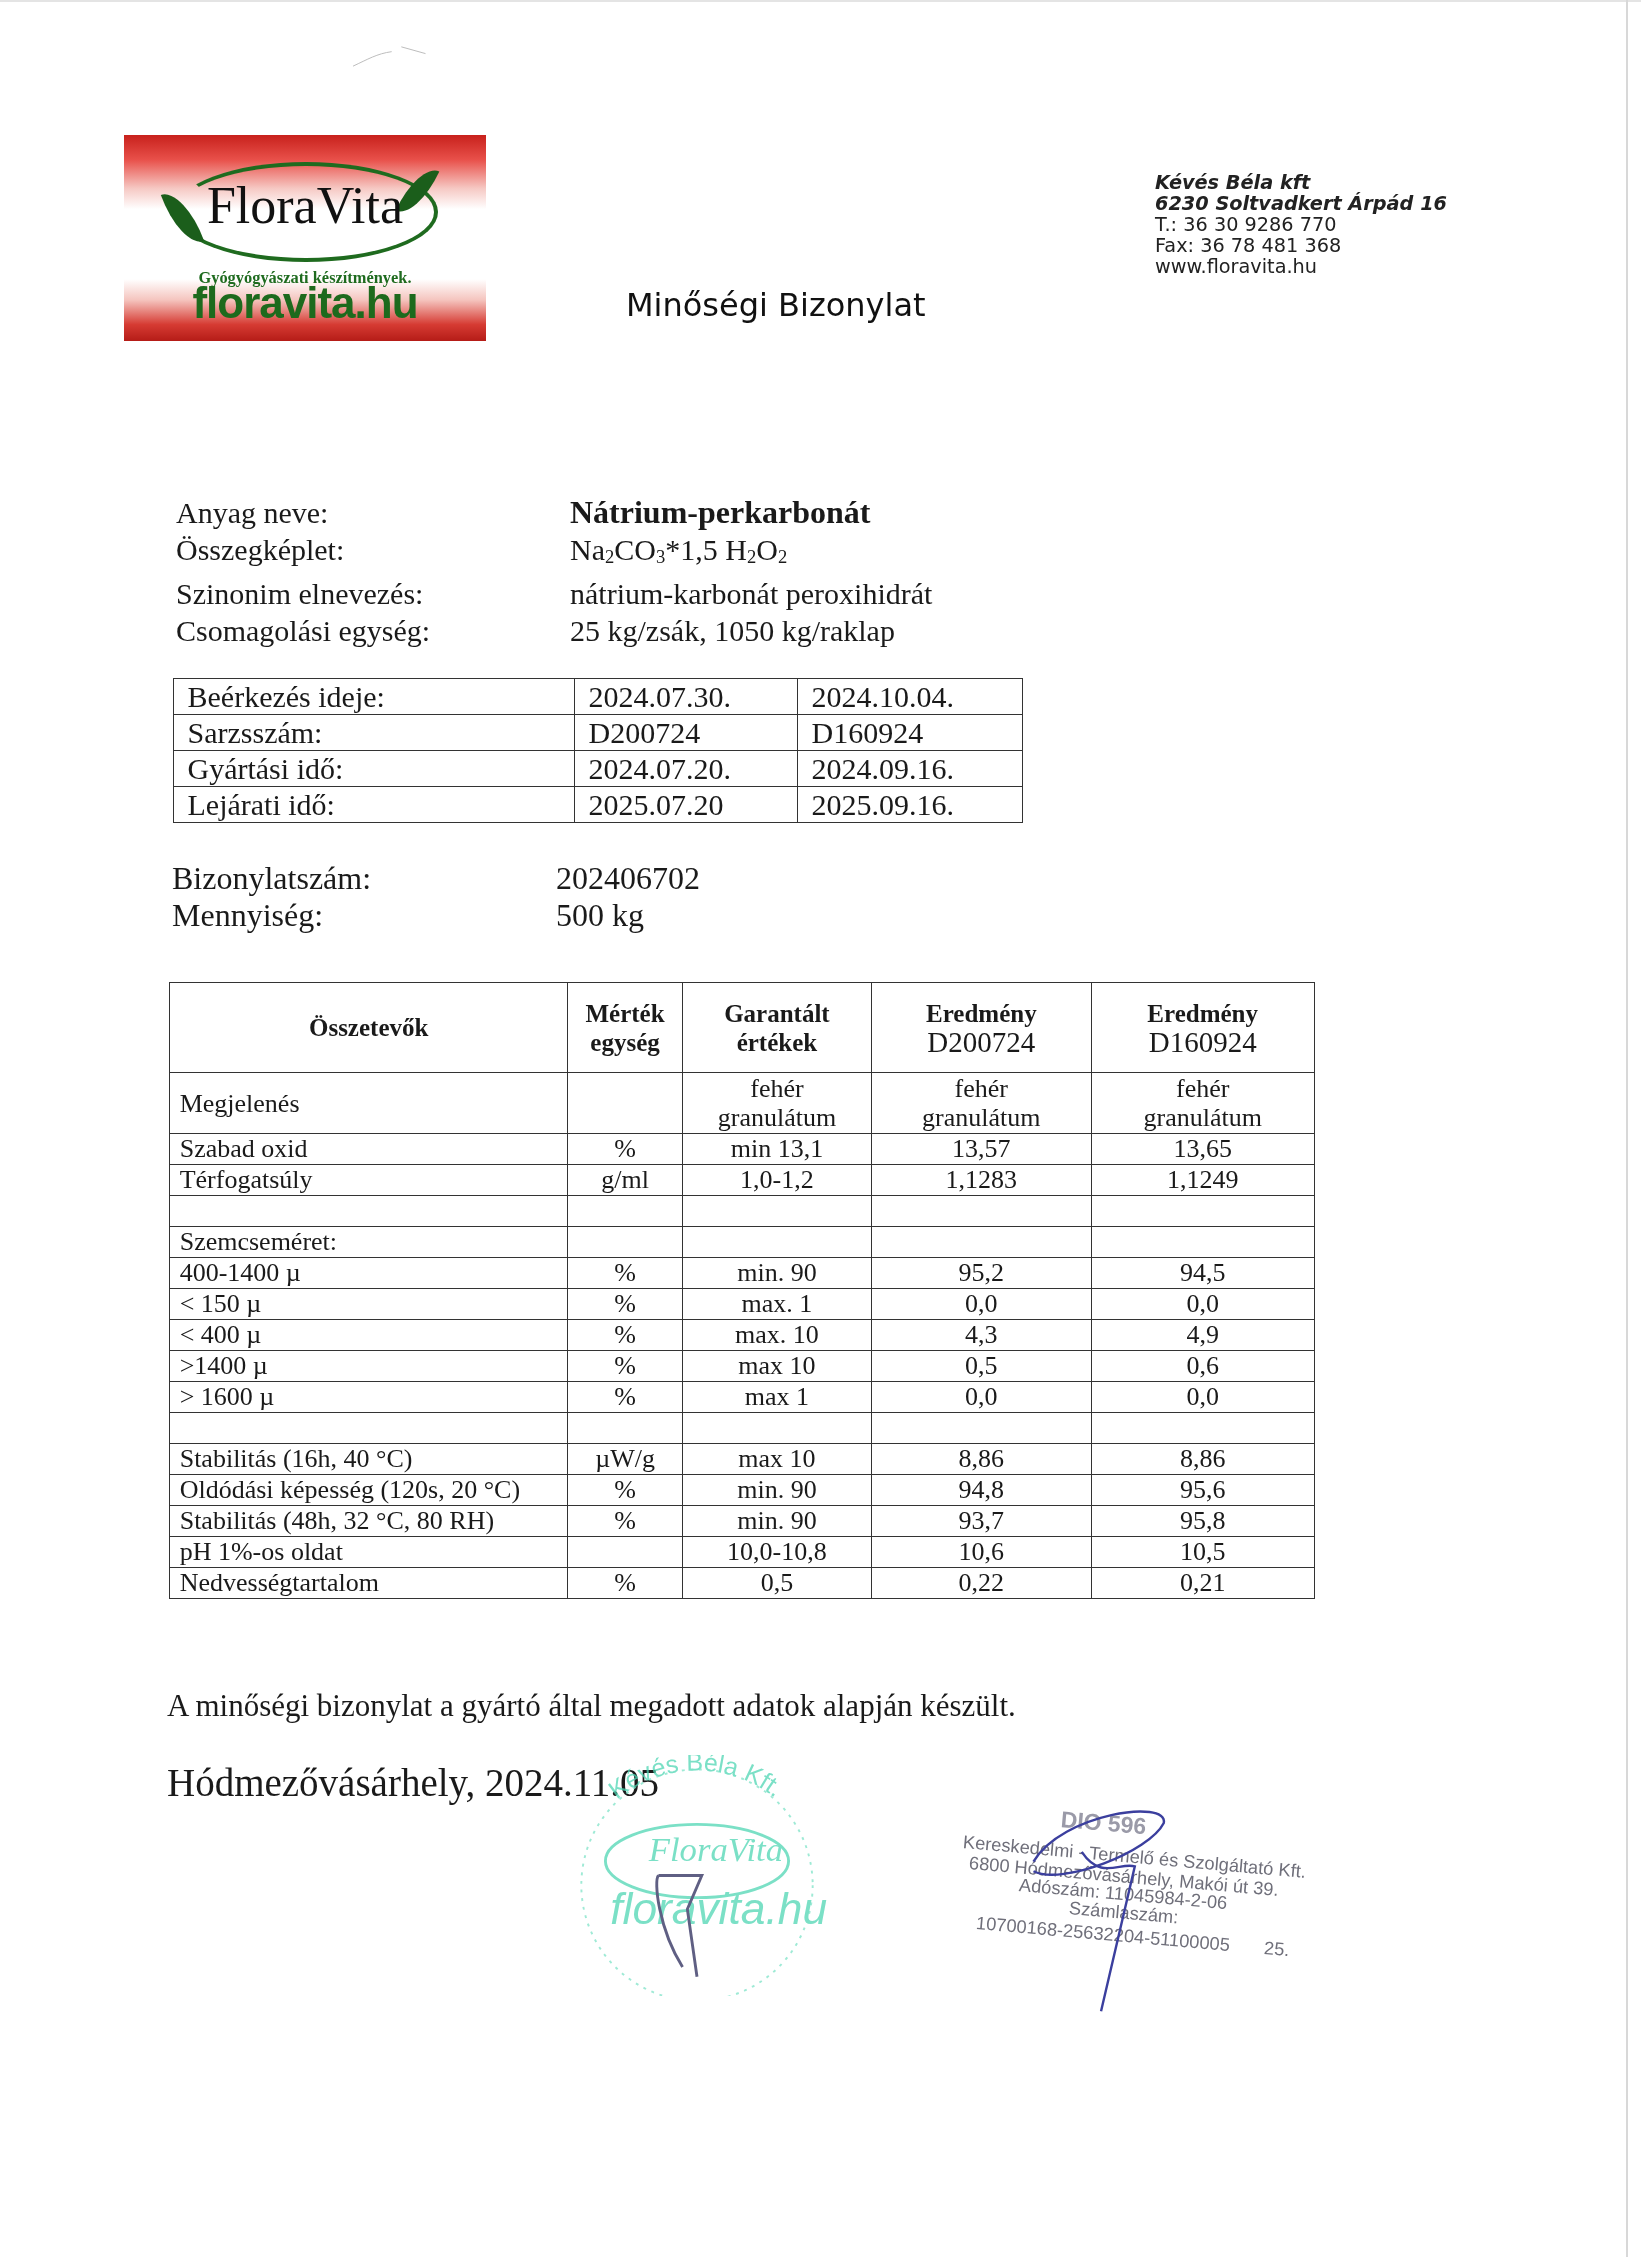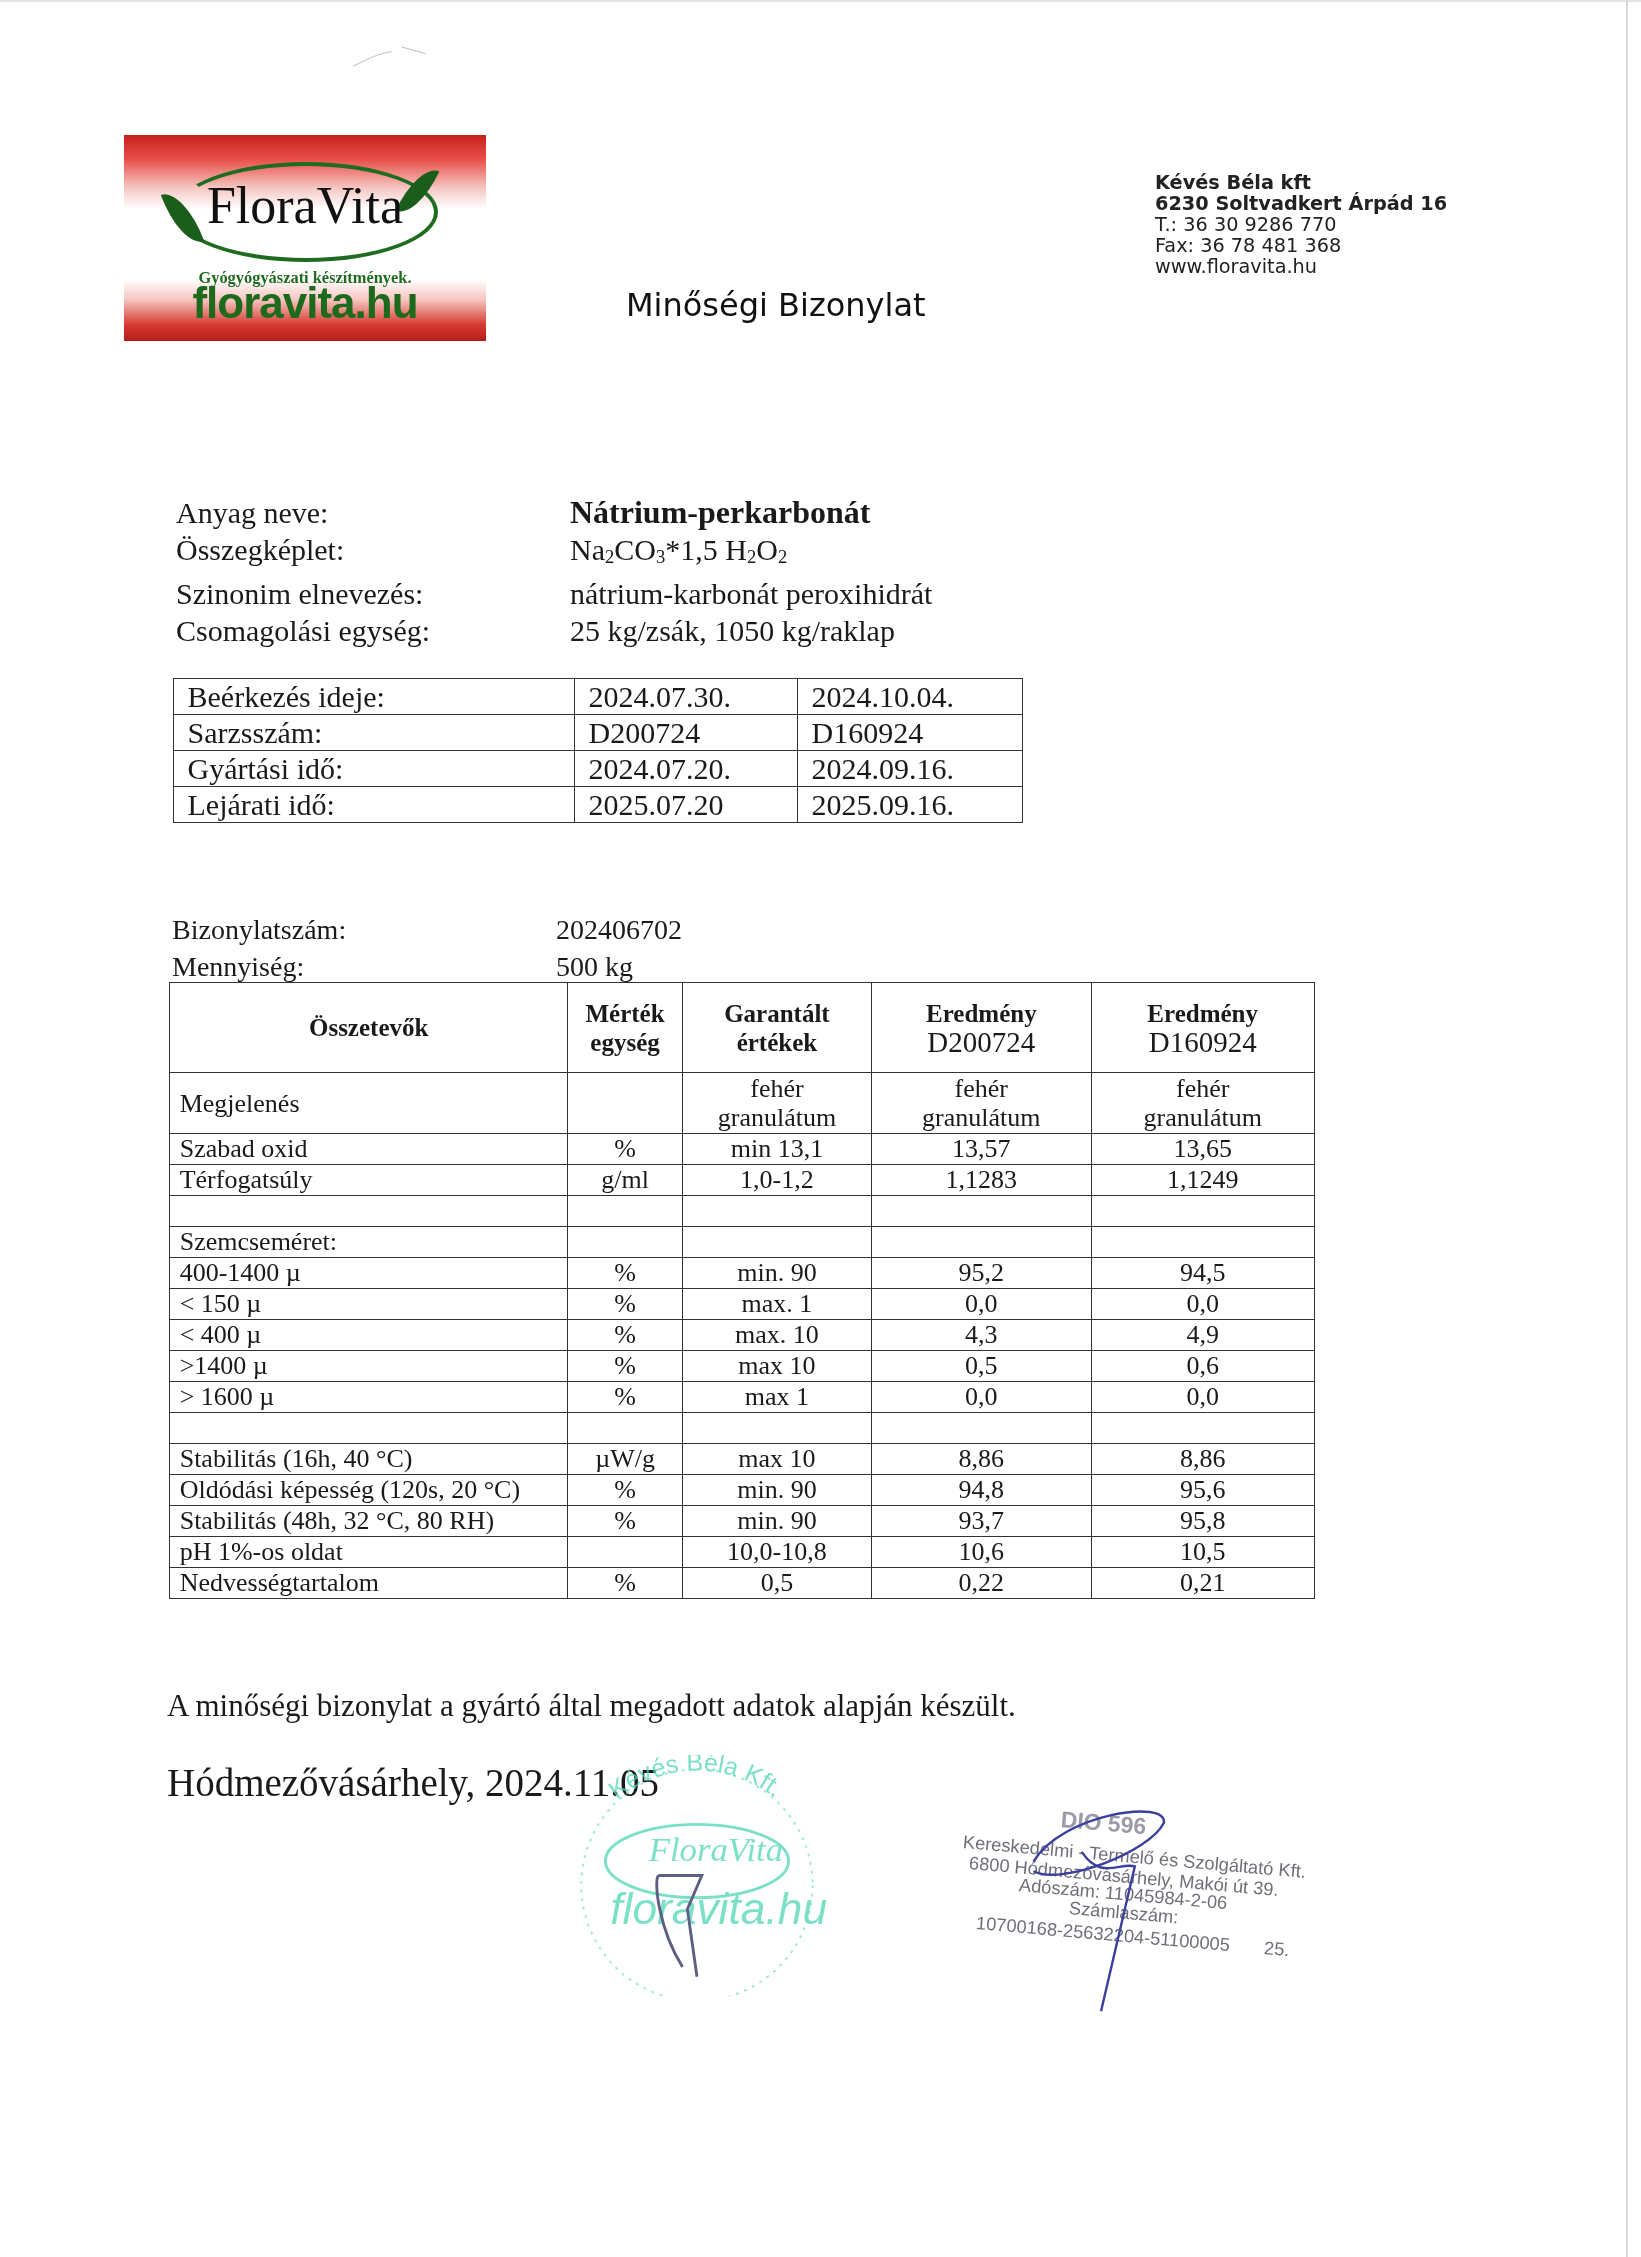--- a/index.html
+++ b/index.html
@@ -11,35 +11,35 @@
   .logo{left:124px;top:135px;width:362px;height:206px;overflow:hidden;
     background:linear-gradient(180deg,#c8211c 0%,#e8504a 12%,#f6c9c4 26%,#fff 36%,#fff 70%,#f5c5bf 80%,#d63b33 92%,#b51c17 100%);}
   .logo .oval{position:absolute;left:50px;top:27px;width:256px;height:92px;border:4.8px solid #1f6b1f;border-radius:50%;border-left-color:transparent;border-right-color:#1f6b1f;}
   .logo .leaf1{position:absolute;left:46px;top:54px;width:25px;height:58px;background:#1b5e1b;border-radius:0 100% 0 100%;transform:rotate(-20deg);}
   .logo .leaf2{position:absolute;left:282px;top:29px;width:23px;height:54px;background:#1b5e1b;border-radius:100% 0 100% 0;transform:rotate(25deg);}
   .logo .brand{position:absolute;left:0;width:100%;top:41px;text-align:center;font-size:52px;color:#111;font-family:"Liberation Serif",serif;}
   .logo .tag{position:absolute;left:0;width:100%;top:133px;text-align:center;font-size:16.4px;font-weight:bold;color:#1f6b1f;}
   .logo .site{position:absolute;left:0;width:100%;top:143px;text-align:center;font-size:44px;font-weight:bold;color:#1d6a1d;font-family:"Liberation Sans",sans-serif;letter-spacing:-1px;}
   .title{left:626px;top:286px;font-family:"DejaVu Sans",sans-serif;font-size:32px;color:#111;}
   .contact{left:1155px;top:172px;font-family:"DejaVu Sans",sans-serif;font-size:19.3px;line-height:21px;color:#222;}
-  .contact .b{font-weight:bold;}
+  .contact .b{font-weight:bold;font-style:italic;}
   
   .info{left:176px;top:494px;font-size:30px;line-height:37px;}
   .info .row{display:flex;gap:12px;}
   .info .lbl{width:382px;}
   .info .val.bold{font-weight:bold;font-size:32px;}
   sub{font-size:0.62em;vertical-align:-0.15em;}
   
   table{border-collapse:collapse;border-radius:22px;}
   .batch{position:absolute;left:173px;top:678px;font-size:30px;}
   .batch td{border:1.9px solid #333;height:35px;padding:0 13.5px;line-height:35px;}
   .batch td.l{width:373px;}
   .batch td.v{width:195px;margin-top:17px;}
   .batch td.v2{width:197px;}
-  .cert{left:172px;top:911px;font-size:28px;line-height:37px;}
+  .cert{left:172px;top:860px;font-size:32px;line-height:37px;}
   .cert .row{display:flex;}
   .cert .lbl{width:384px;}
   
   .main{position:absolute;left:169px;top:982px;font-size:26px;}
   .main td{border:1.9px solid #333;padding:0 9.7px;height:30px;line-height:30px;}
   .main td.c{text-align:center;}
   .main tr.hdr td{height:89px;font-weight:bold;text-align:center;line-height:29px;font-size:25px;}
   .main tr.hdr td .nb{font-weight:normal;font-size:29px;}
   .main tr.tall td{height:60px;line-height:29px;}
   .main tr.empty td{height:30px;}

